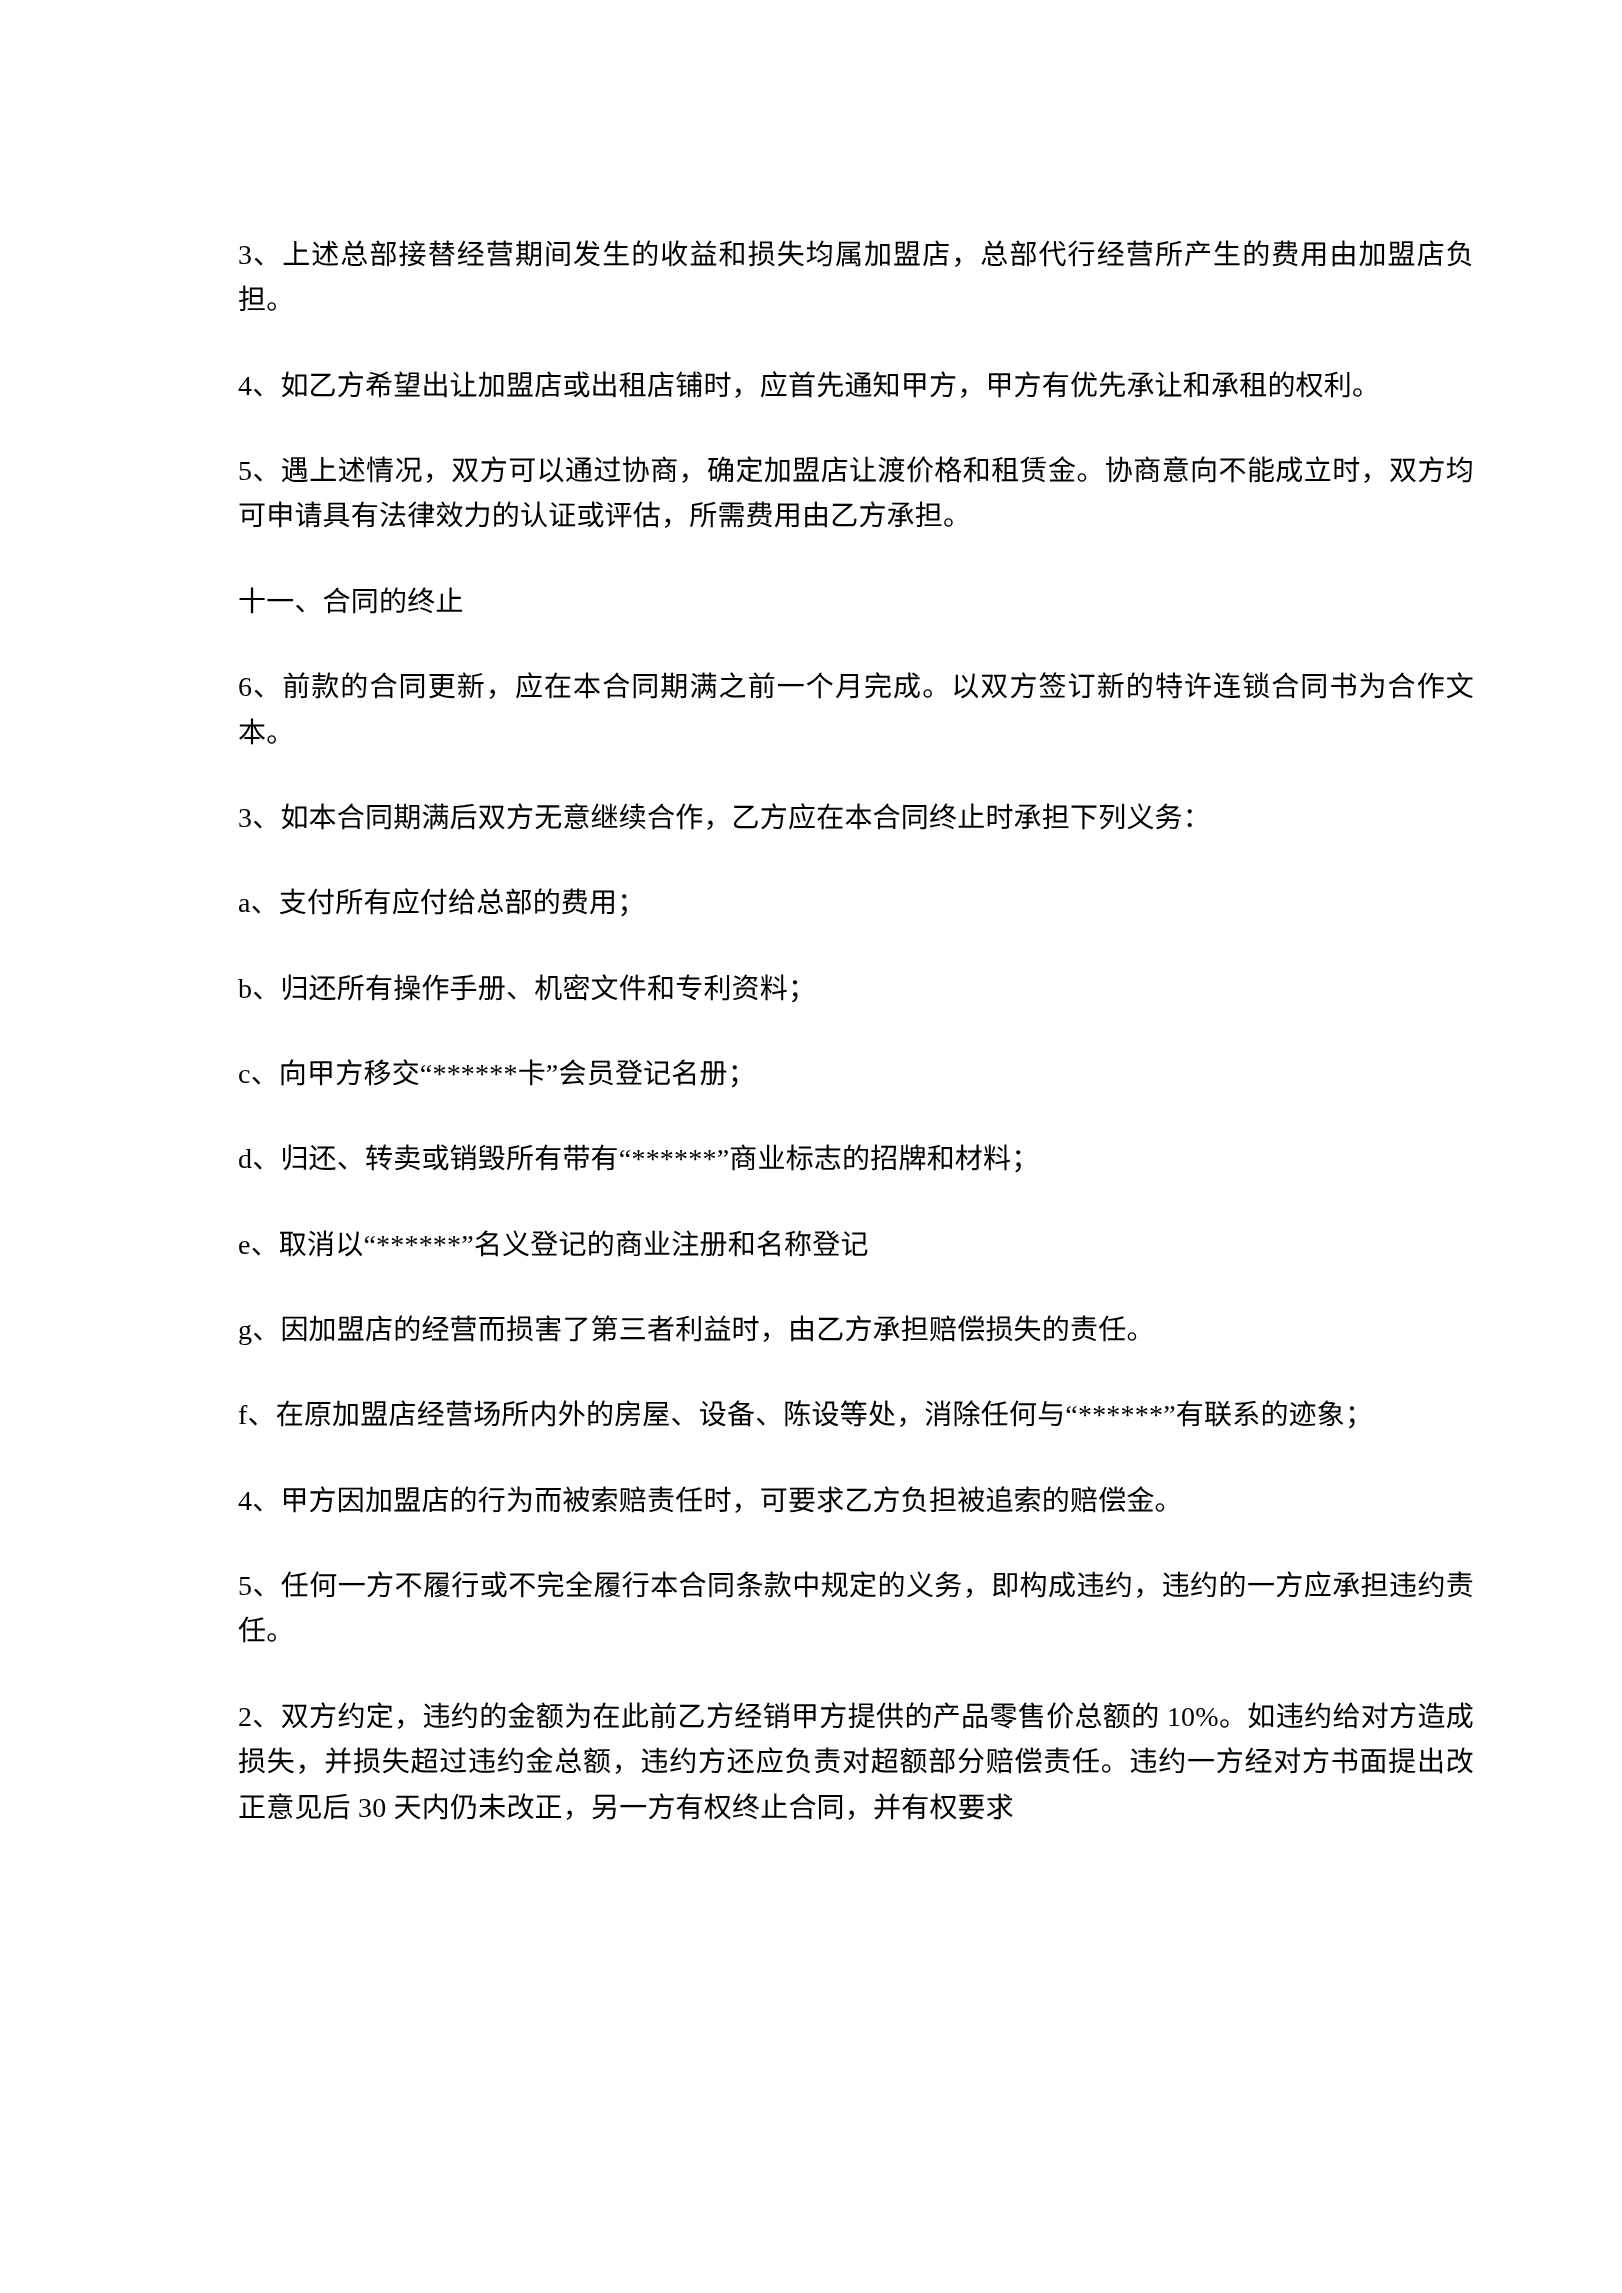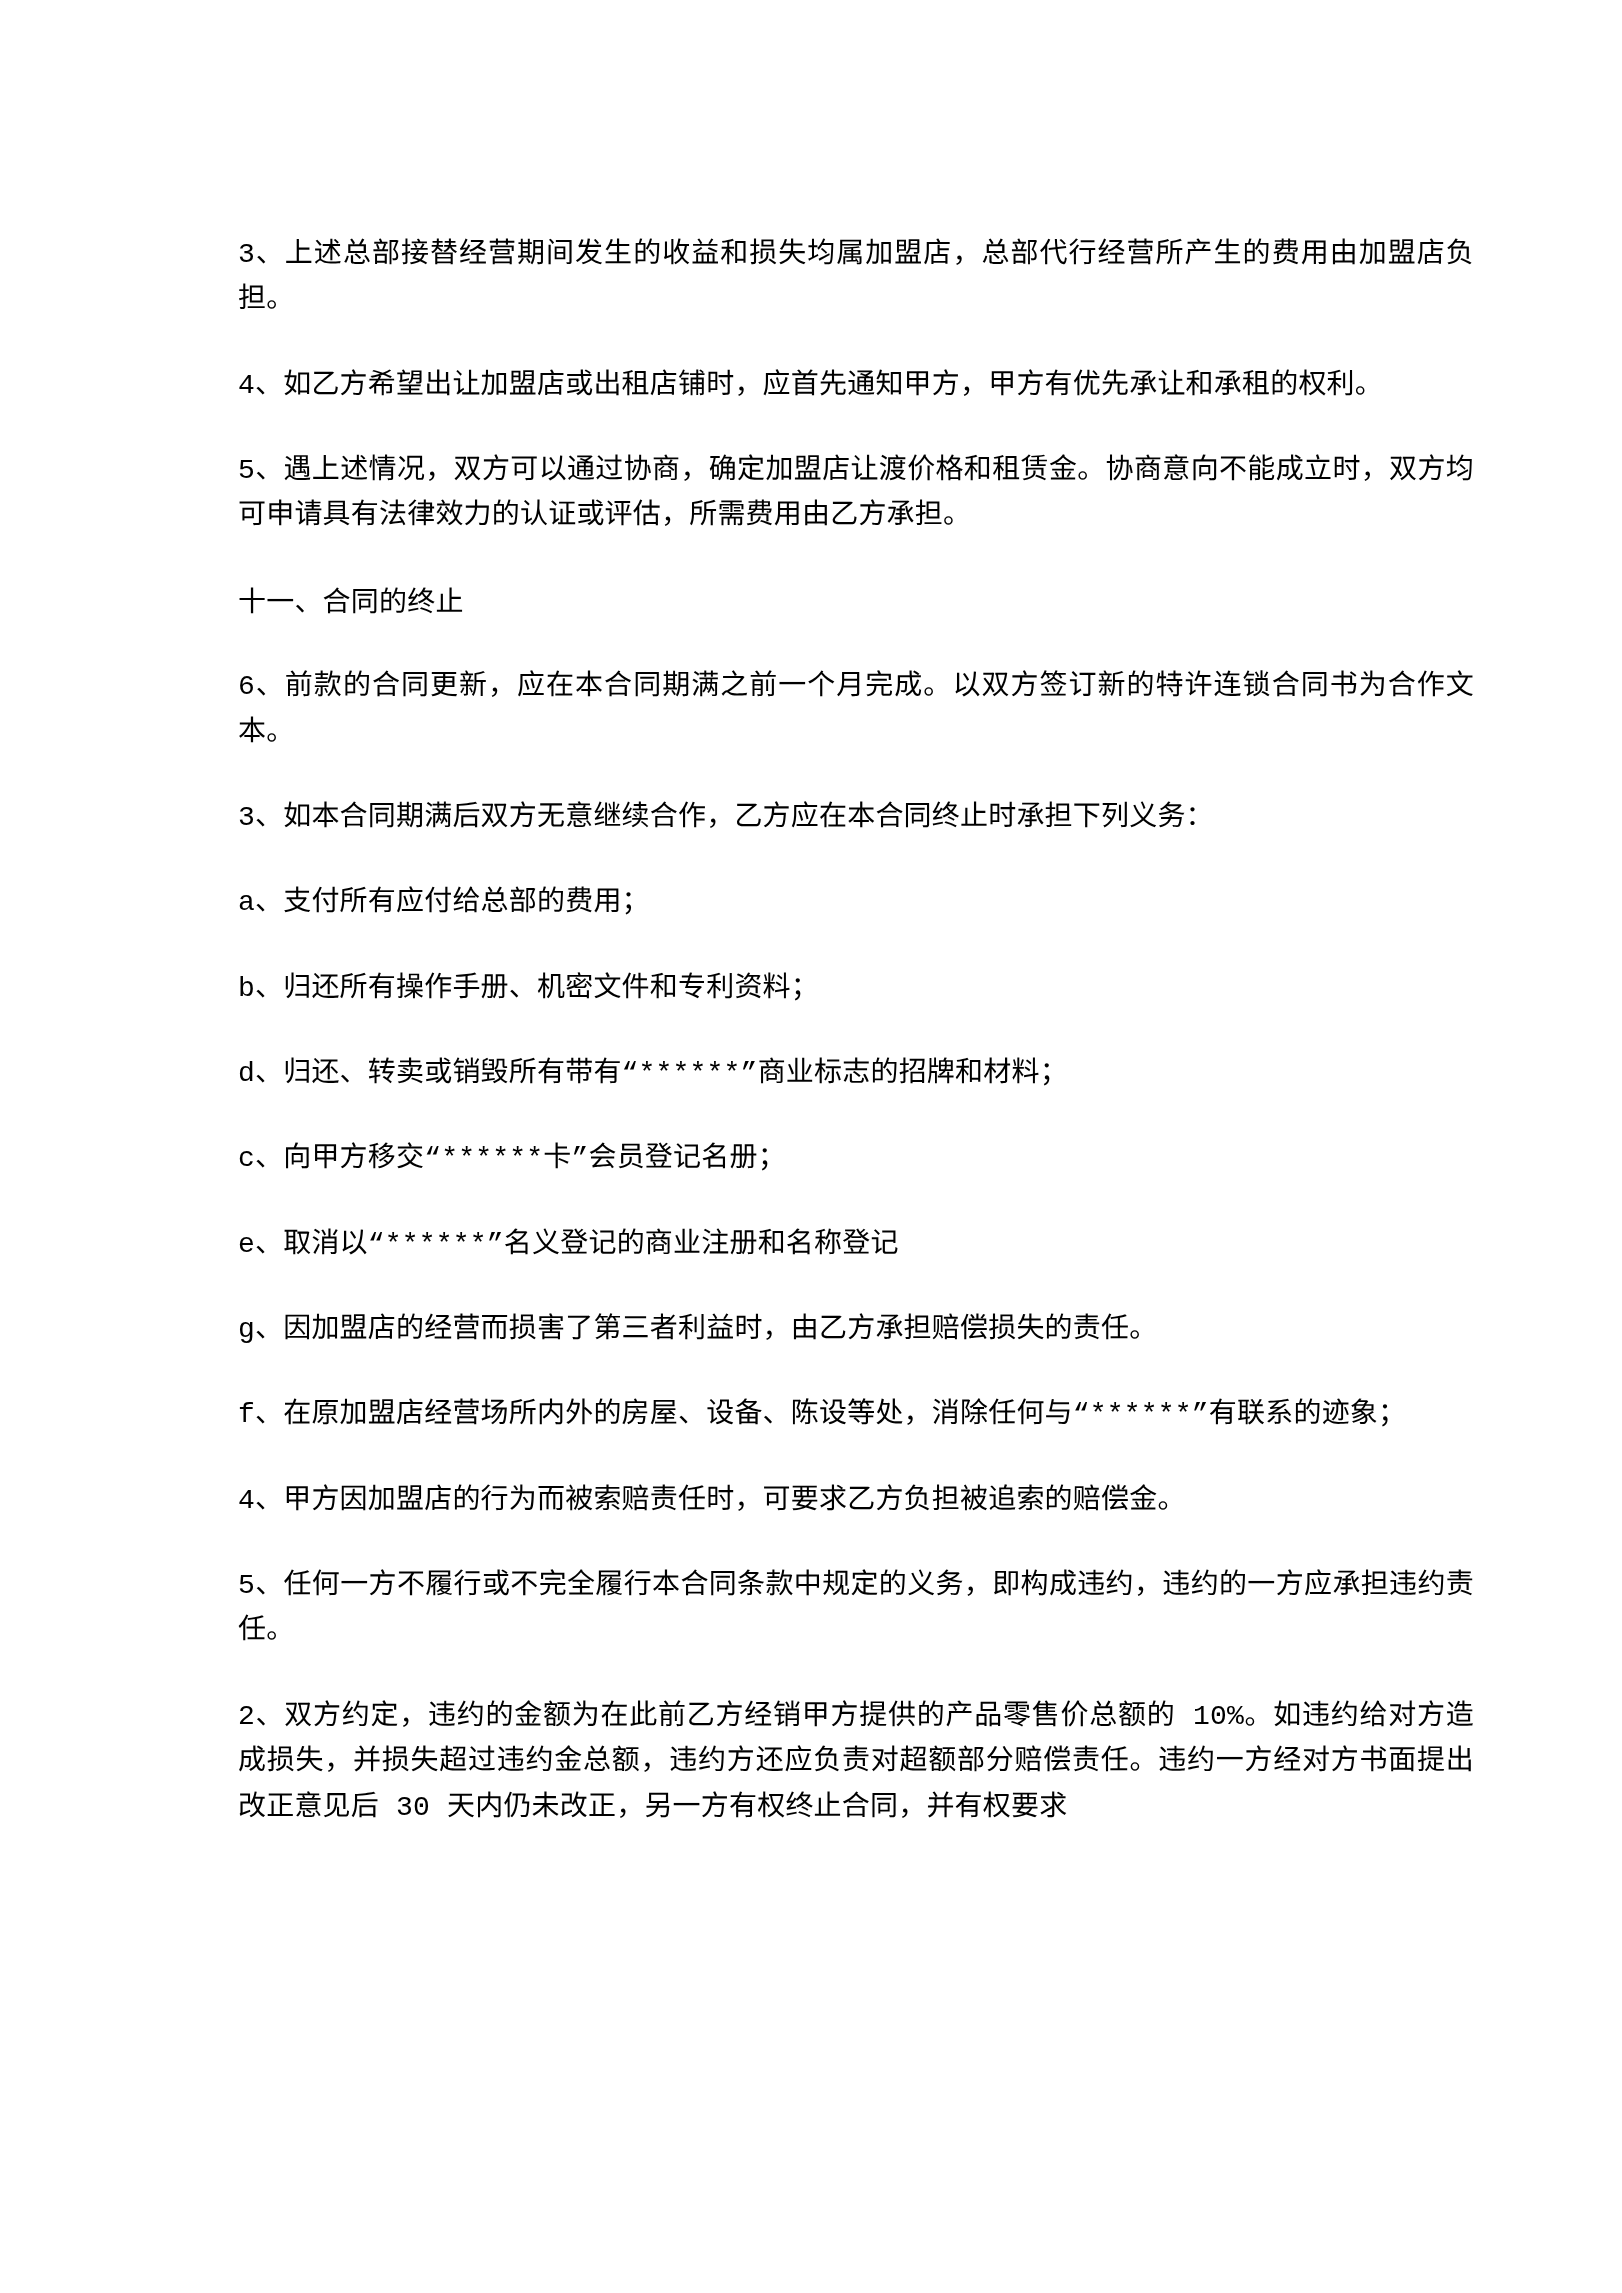--- a/index.html
+++ b/index.html
@@ -25,21 +25,21 @@
   .doc-body {
     width: 1236px;
   }
   p.para {
     margin: 0 0 40px 0;
     font-size: 28px;
     line-height: 1.62;
     text-align: justify;
     text-justify: inter-ideograph;
     letter-spacing: 0.2px;
-    font-family: Liberation Mono, monospace;
+    font-family: Liberation Serif, serif;
     font-weight: 500;
   }
   p.heading {
     margin: 0 0 40px 0;
     font-size: 28px;
     line-height: 1.62;
     letter-spacing: 0.2px;
     font-weight: 400;
     font-family: "DejaVu Sans", "Liberation Sans", sans-serif;
   }
@@ -61,22 +61,22 @@
     <p class="para">4、如乙方希望出让加盟店或出租店铺时，应首先通知甲方，甲方有优先承让和承租的权利。</p>
     <p class="para">5、遇上述情况，双方可以通过协商，确定加盟店让渡价格和租赁金。协商意向不能成立时，双方均可申请具有法律效力的认证或评估，所需费用由乙方承担。</p>
 
     <p class="heading">十一、合同的终止</p>
 
     <p class="para">6、前款的合同更新，应在本合同期满之前一个月完成。以双方签订新的特许连锁合同书为合作文本。</p>
     <p class="para">3、如本合同期满后双方无意继续合作，乙方应在本合同终止时承担下列义务：</p>
 
     <p class="para tight">a、支付所有应付给总部的费用；</p>
     <p class="para tight">b、归还所有操作手册、机密文件和专利资料；</p>
+    <p class="para tight">c、向甲方移交“******卡”会员登记名册；</p>
     <p class="para tight">d、归还、转卖或销毁所有带有“******”商业标志的招牌和材料；</p>
-    <p class="para tight">c、向甲方移交“******卡”会员登记名册；</p>
     <p class="para tight">e、取消以“******”名义登记的商业注册和名称登记</p>
     <p class="para tight">g、因加盟店的经营而损害了第三者利益时，由乙方承担赔偿损失的责任。</p>
     <p class="para tight">f、在原加盟店经营场所内外的房屋、设备、陈设等处，消除任何与“******”有联系的迹象；</p>
 
     <p class="para">4、甲方因加盟店的行为而被索赔责任时，可要求乙方负担被追索的赔偿金。</p>
 
 
     <p class="para">5、任何一方不履行或不完全履行本合同条款中规定的义务，即构成违约，违约的一方应承担违约责任。</p>
     <p class="para">2、双方约定，违约的金额为在此前乙方经销甲方提供的产品零售价总额的 10%。如违约给对方造成损失，并损失超过违约金总额，违约方还应负责对超额部分赔偿责任。违约一方经对方书面提出改正意见后 30 天内仍未改正，另一方有权终止合同，并有权要求</p>
 

